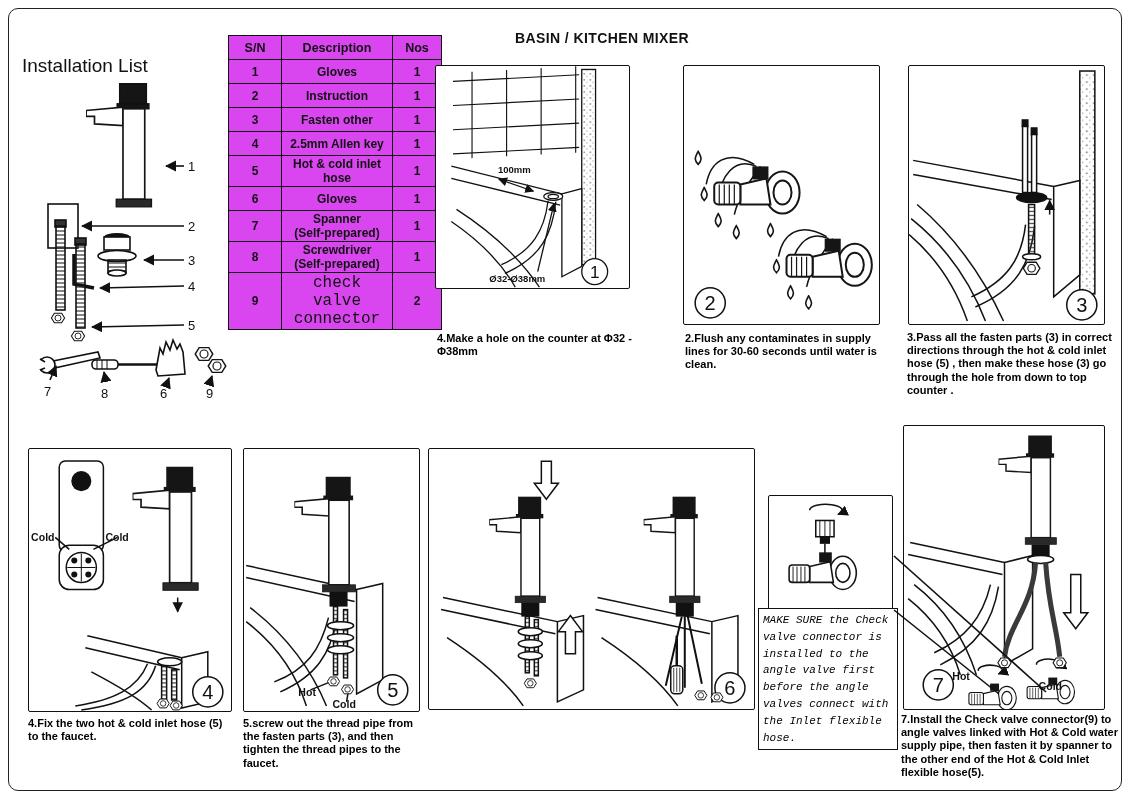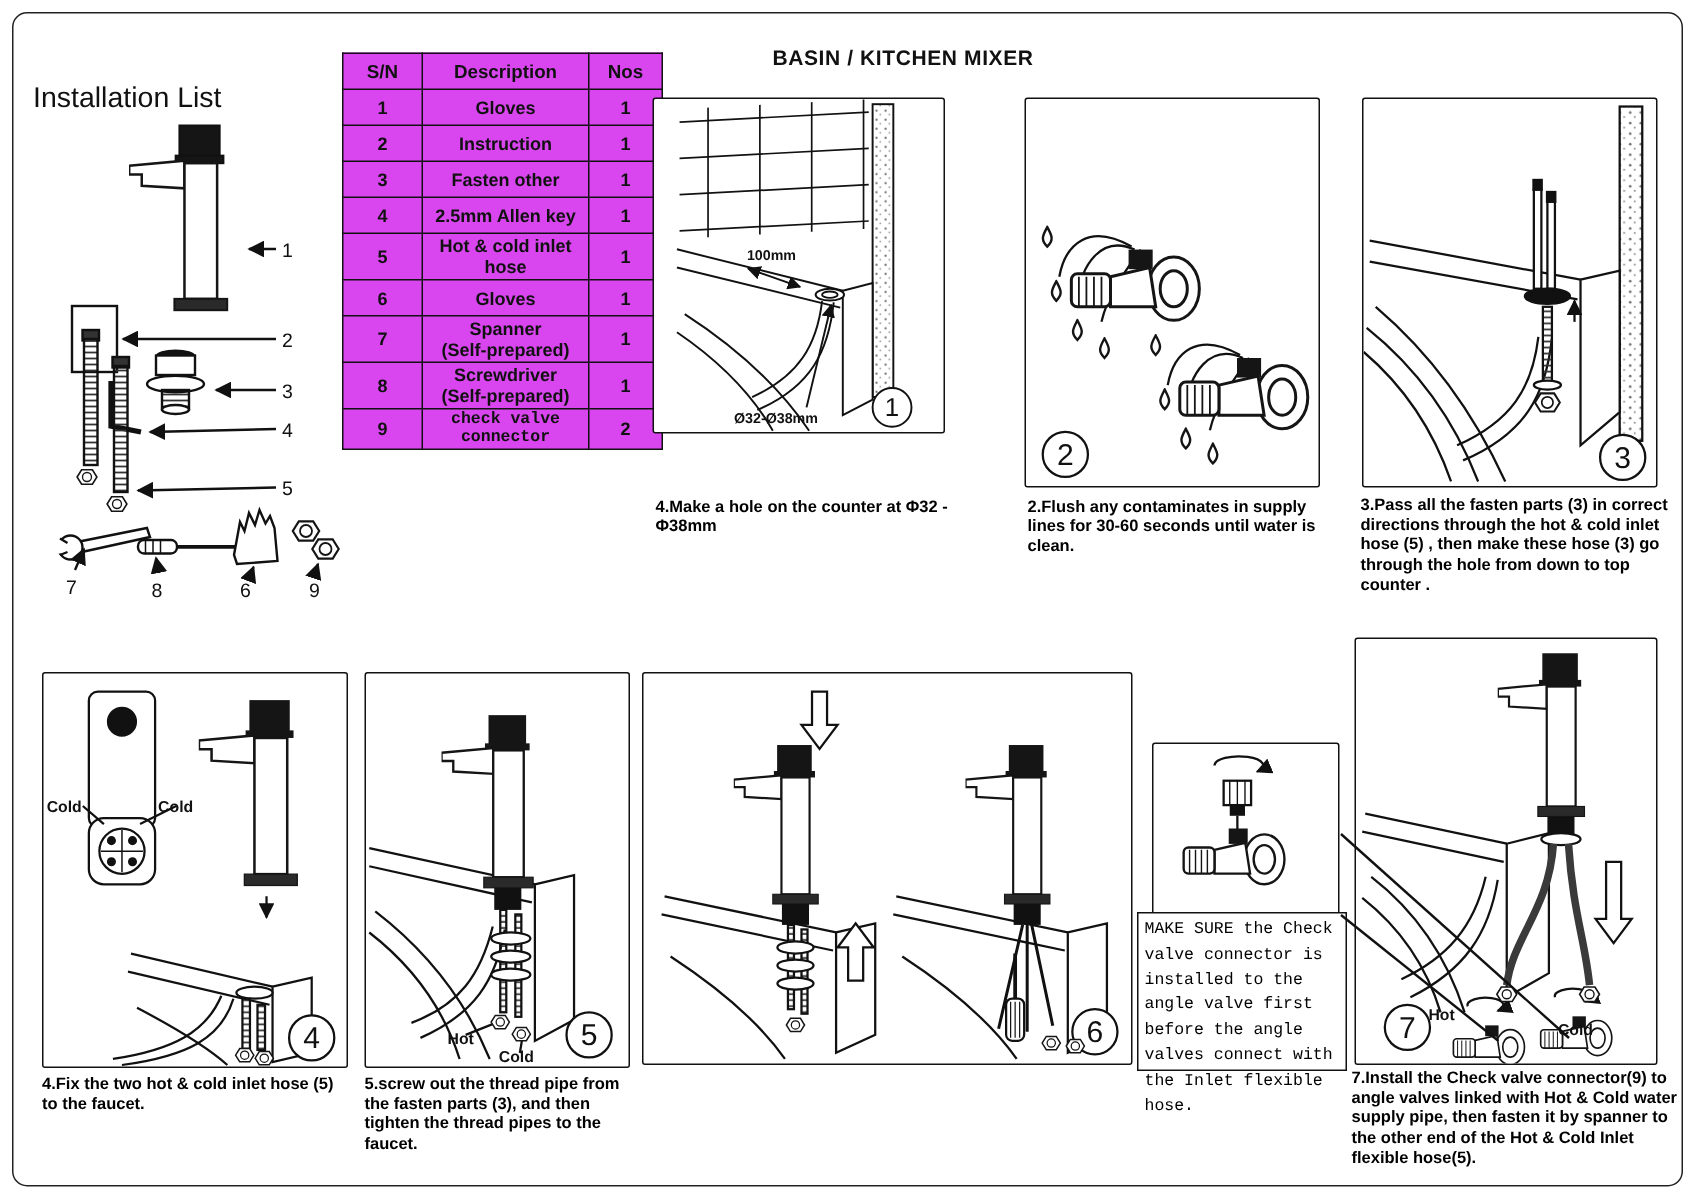--- a/index.html
+++ b/index.html
@@ -15,23 +15,23 @@
   #inst-title{position:absolute;left:22px;top:55px;font-size:19px;}
   #parts-table{position:absolute;left:200px;top:35px;border-collapse:collapse;
                text-align:center;font-size:12px;font-weight:bold;background:#d946ef;margin-left:28px;}
   #parts-table th,#parts-table td{border:1.4px solid #111;padding:1px 3px;}
   #parts-table th{font-size:12.5px;height:21px;}
   #parts-table td{height:21px;}
   #parts-table .c-sn{width:46px;}
   #parts-table .c-desc{width:104px;white-space:pre-line;}
   #parts-table .c-nos{width:42px;}
   .mono{font-family:"Liberation Mono","DejaVu Sans Mono",monospace;}
-  #parts-table .mono{font-weight:bold;font-size:11px;}
-  #note-box{position:absolute;left:758px;top:608px;width:140px;height:106px;
-            border:1.6px solid #111;background:#fff;box-sizing:border-box;padding:3px 2px 0 4px;}
+  #parts-table .mono{font-weight:normal;font-size:16px;}
+  #note-box{position:absolute;left:758px;top:608px;width:140px;height:142px;
+            border:1.6px solid #111;background:#fff;box-sizing:border-box;padding:3px 2px 0 4px;font-style:italic;}
   #note-text{font-size:11px;line-height:16.8px;font-weight:normal;color:#000;}
   svg text{font-family:"Liberation Sans",sans-serif;}
   .overlay{position:absolute;left:0;top:0;pointer-events:none;z-index:30;}
 </style>
 </head>
 <body>
 
 <div id="page">
 
   <svg width="0" height="0" style="position:absolute" aria-hidden="true">

